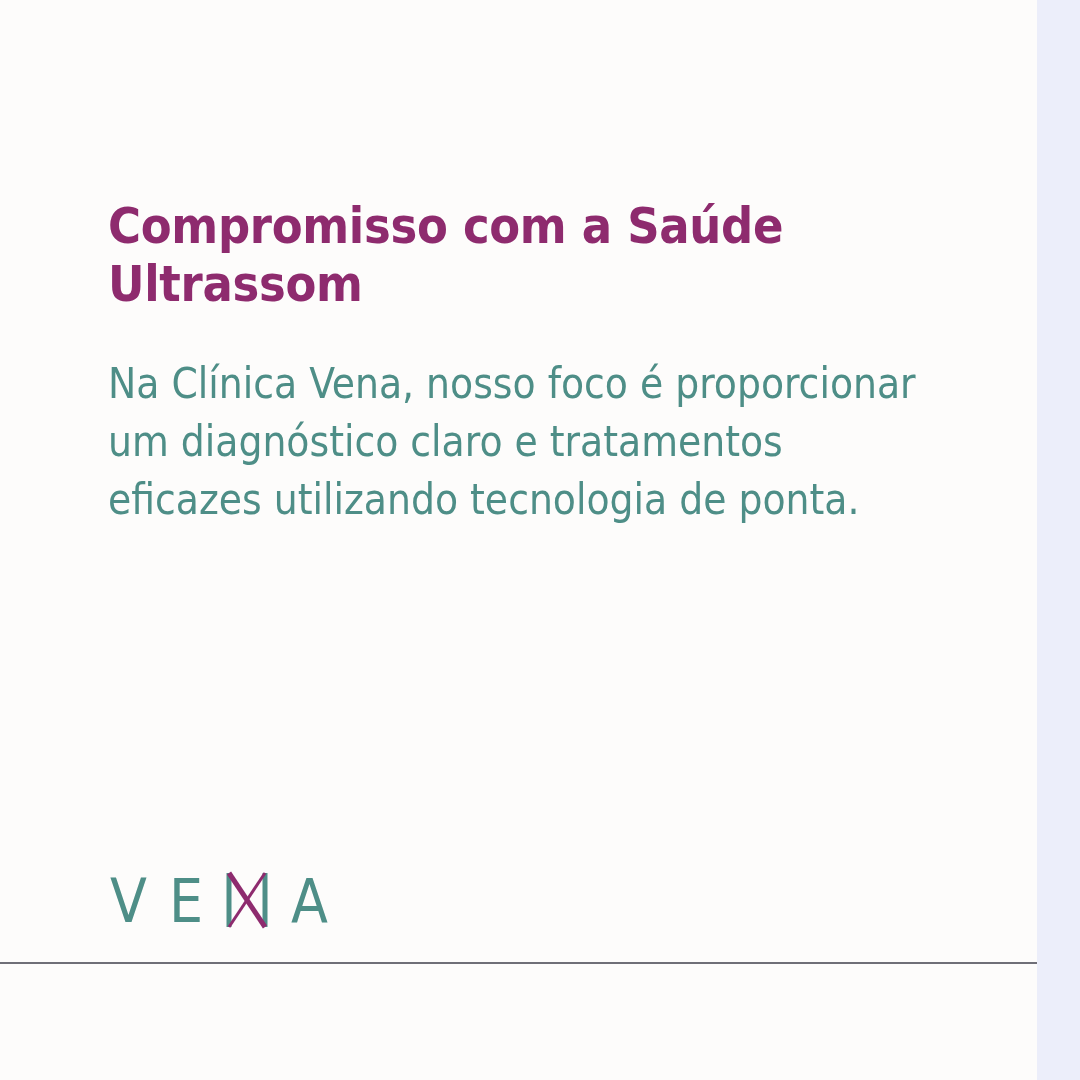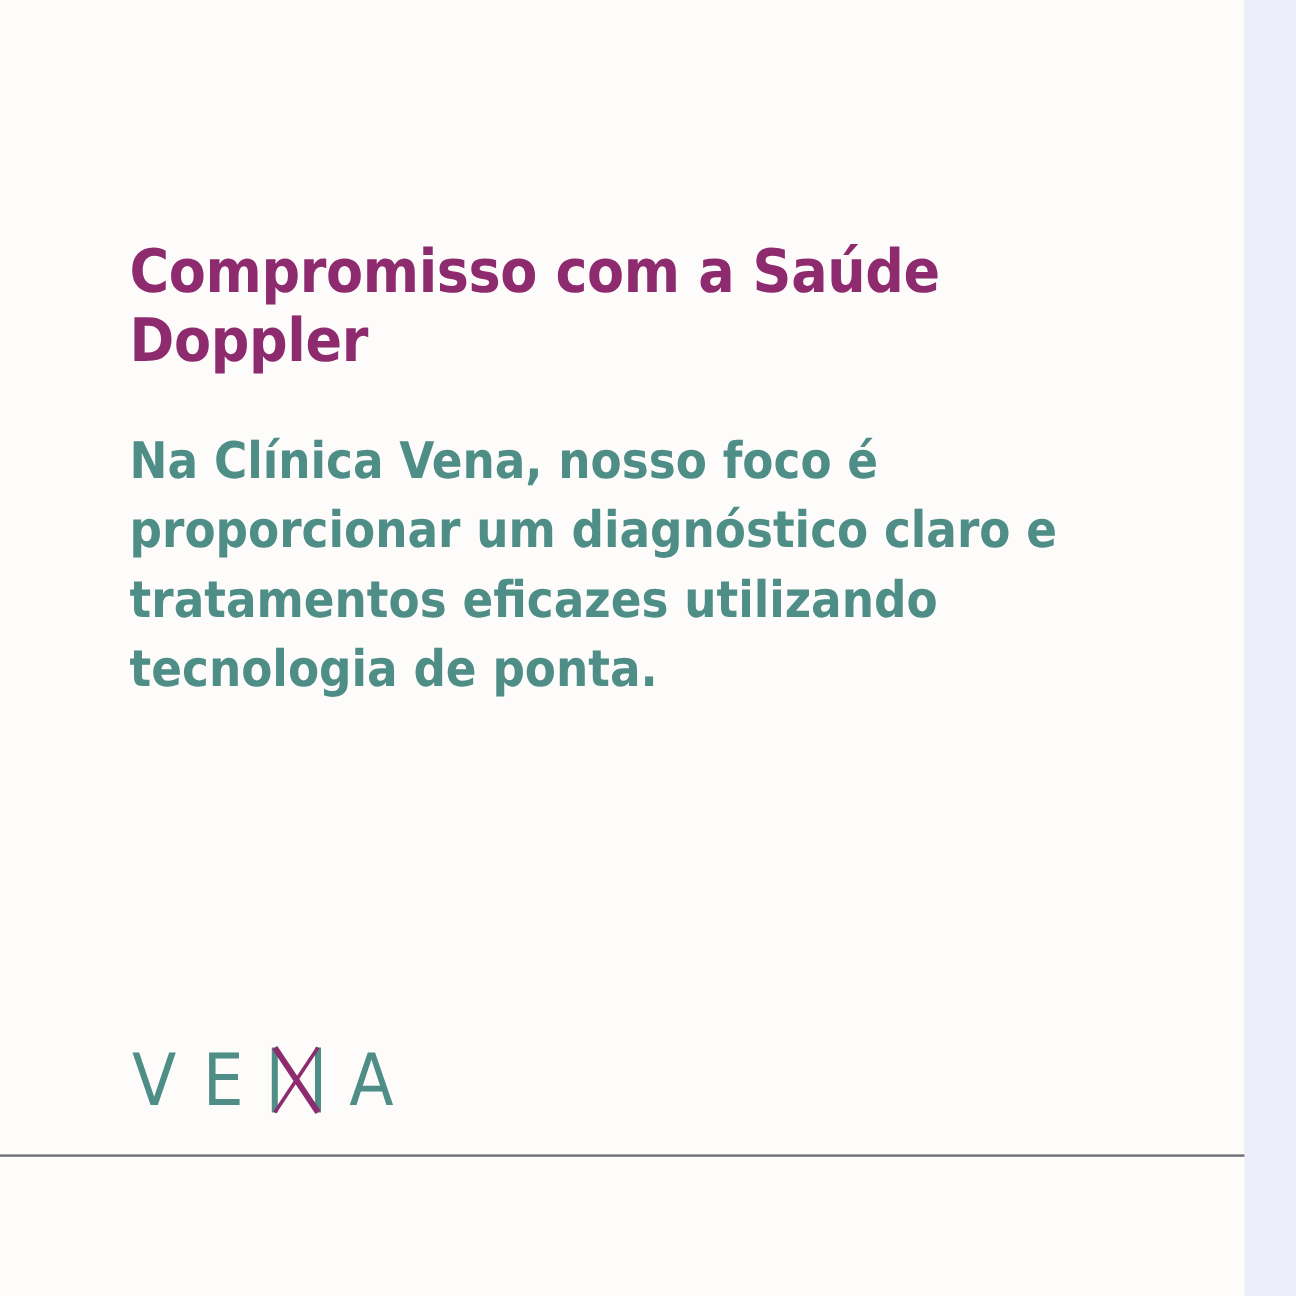--- a/index.html
+++ b/index.html
@@ -49,21 +49,21 @@
     line-height: 1.15;
     margin: 0 0 42px 0;
     font-stretch: condensed;
   }
 
   .para {
     color: #4e8e87;
     font-size: 42px;
     line-height: 1.38;
     margin: 0 0 46px 0;
-    font-weight: 700;
+    font-weight: 400;
     font-stretch: condensed;
   }
   .para:last-of-type { margin-bottom: 0; }
 
   
   .logo {
     position: absolute;
     left: 110px;
     top: 868px;
     height: 66px;
@@ -108,21 +108,21 @@
     height: 116px;
     background: #fdfcfb;
   }
 </style>
 </head>
 <body>
 
 <div class="slide">
 
   <div class="content">
-    <h1 class="title">Compromisso com a Saúde Doppler</h1>
+    <h1 class="title">Compromisso com a Saúde Ultrassom</h1>
 
     <p class="para">Na Clínica Vena, nosso foco é proporcionar um diagnóstico claro e tratamentos eficazes utilizando tecnologia de ponta.</p>
 
   </div>
 
   <div class="logo">
     <div class="logo-letters">
       <span class="logo-letter">V</span>
       <span class="logo-letter">E</span>
       <span class="logo-n">

